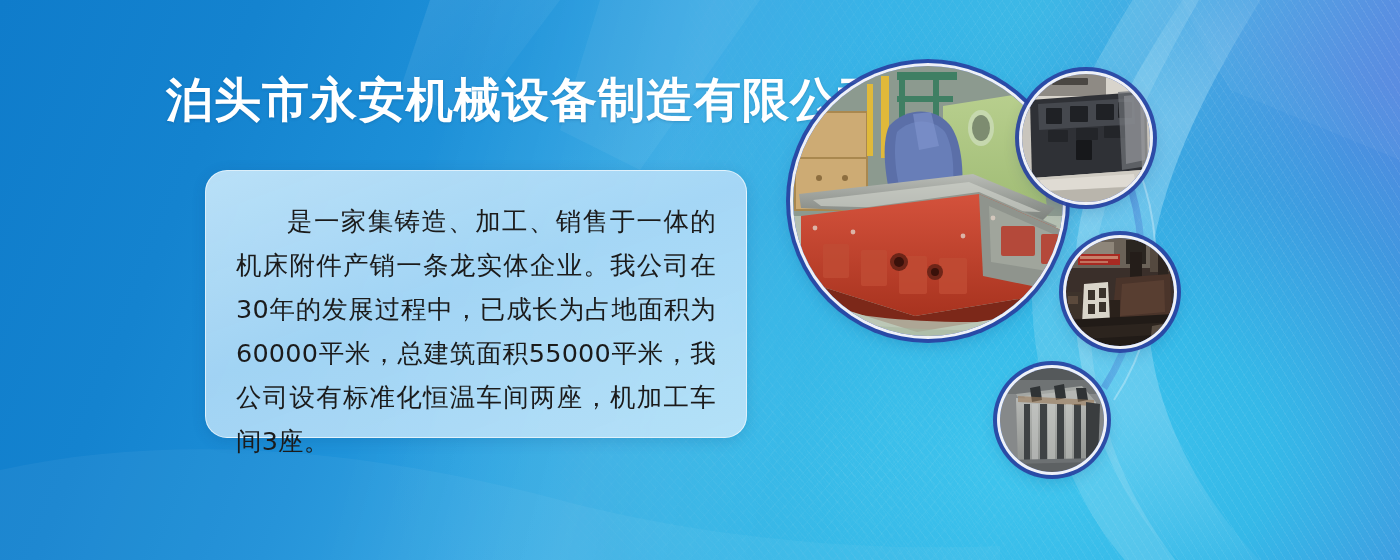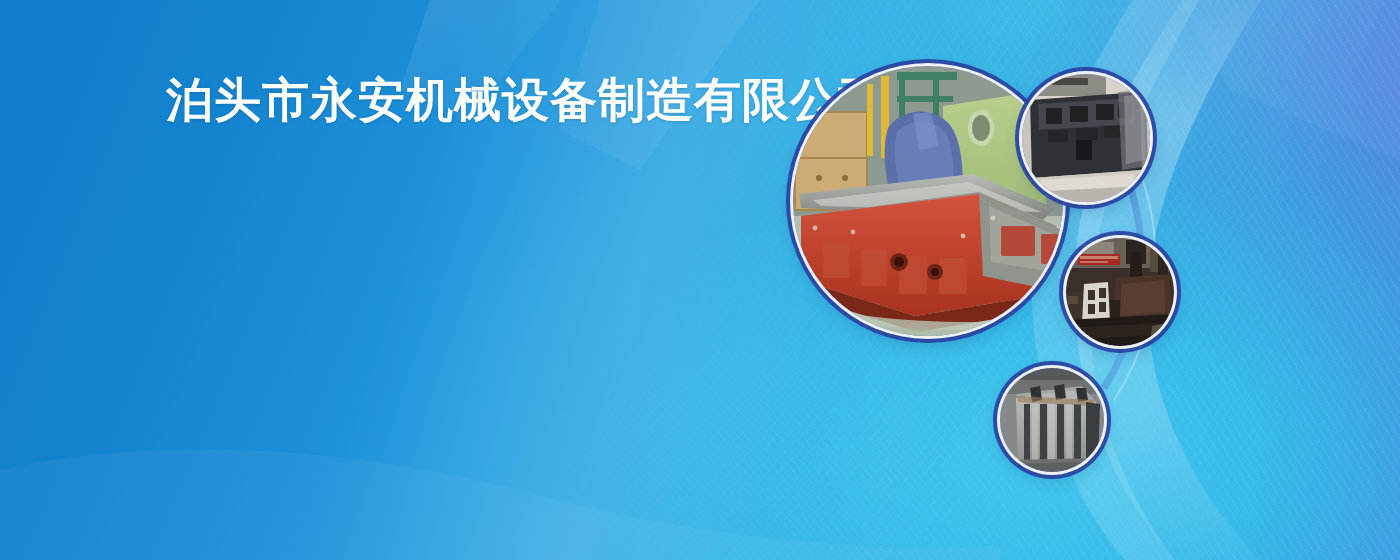--- a/index.html
+++ b/index.html
@@ -214,20 +214,23 @@
              L1215,605 C1140,530 1090,430 1090,312 C1090,195 1155,75 1222,-40 Z" fill="#bfeaf8" opacity="0.22"></path>
 
     <path d="M1088,108 C1152,186 1160,300 1104,388" fill="none" stroke="url(#ringGrad)" stroke-width="7" opacity="0.75"></path>
     <path d="M1096,96 C1168,182 1176,306 1114,400" fill="none" stroke="#ffffff" stroke-width="2" opacity="0.30"></path>
 
     <path d="M0,470 C180,430 380,452 560,500 C700,537 860,552 1000,546 L1000,560 L0,560 Z" fill="#ffffff" opacity="0.045"></path>
   </svg>
 
   <h1 class="headline">泊头市永安机械设备制造有限公司</h1>
 
+  <div class="intro-card">
+    <p class="intro-text">是一家集铸造、加工、销售于一体的机床附件产销一条龙实体企业。我公司在30年的发展过程中，已成长为占地面积为60000平米，总建筑面积55000平米，我公司设有标准化恒温车间两座，机加工车间3座。</p>
+  </div>
 
   <div class="photo photo-main">
     <svg viewBox="0 0 270 270" preserveAspectRatio="xMidYMid slice">
       <defs>
         <linearGradient id="floorG" x1="0" y1="0" x2="0" y2="1">
           <stop offset="0%" stop-color="#9fae9d"></stop>
           <stop offset="100%" stop-color="#c3ccc0"></stop>
         </linearGradient>
         <linearGradient id="redG" x1="0" y1="0" x2="0" y2="1">
           <stop offset="0%" stop-color="#d4523c"></stop>

